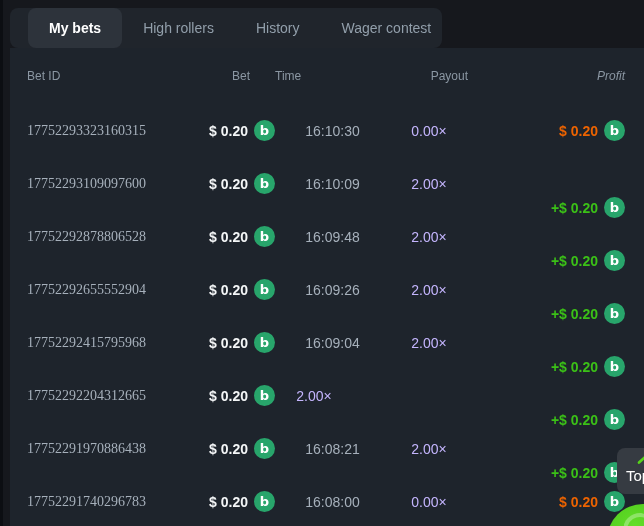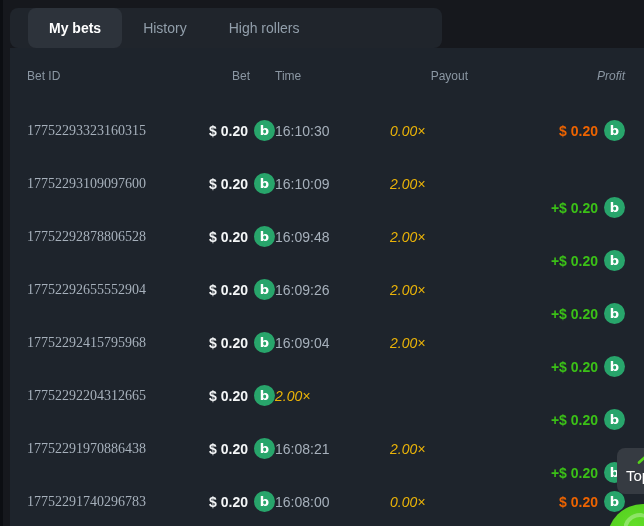--- a/index.html
+++ b/index.html
@@ -33,22 +33,22 @@
     display:flex;align-items:center;height:56px;
     padding:0 19px 0 17px;color:#8b97a3;font-size:12px;
   }
   .row{
     display:flex;align-items:center;height:53px;
     padding:0 19px 0 17px;font-size:14px;cursor:pointer;
   }
   .c-betid{width:145px;overflow:hidden;white-space:nowrap;color:#a6b0bb;flex:none;font-family:Liberation Serif, serif;}
   .c-bet{width:103px;flex:none;display:flex;justify-content:flex-end;align-items:center;gap:6px;
          color:#f4f6f7;font-weight:bold;}
-  .c-time{width:115px;flex:none;text-align:left;color:#a6b0bb;}
-  .c-payout{width:78px;flex:none;text-align:left;color:#eab308;font-style:italic;}
+  .c-time{width:115px;flex:none;text-align:center;color:#a6b0bb;}
+  .c-payout{width:78px;flex:none;text-align:center;color:#c4b5fd;}
   .c-profit{flex:1;display:flex;justify-content:flex-end;align-items:center;gap:6px;font-weight:bold;}
   .hrow .h-betid{width:145px;flex:none;}
   .hrow .h-bet{width:103px;flex:none;text-align:right;padding-right:25px;box-sizing:border-box;}
   .hrow .h-time{width:115px;flex:none;text-align:left;padding-right:10px;box-sizing:border-box;}
   .hrow .h-payout{width:78px;flex:none;text-align:right;}
   .hrow .h-profit{flex:1;text-align:right;font-style:italic;}
 
   .profit-win{color:#3bc117;margin-top:48px;}
   .profit-loss{color:#ed6300;}
 
@@ -84,24 +84,27 @@
 </head>
 <body>
 
 <div class="left-strip"></div>
 
 <div class="tabbar">
     <div class="tab active">
     <span>My bets</span>
   </div>
     <div class="tab">
+    <span>High rollers</span>
+  </div>
+    <div class="tab">
     <span>History</span>
   </div>
     <div class="tab">
-    <span>High rollers</span>
+    <span>Wager contest</span>
   </div>
   </div>
 
 <div class="table">
   <div class="hrow">
     <div class="h-betid">Bet ID</div>
     <div class="h-bet">Bet</div>
     <div class="h-time">Time</div>
     <div class="h-payout">Payout</div>
     <div class="h-profit">Profit</div>

